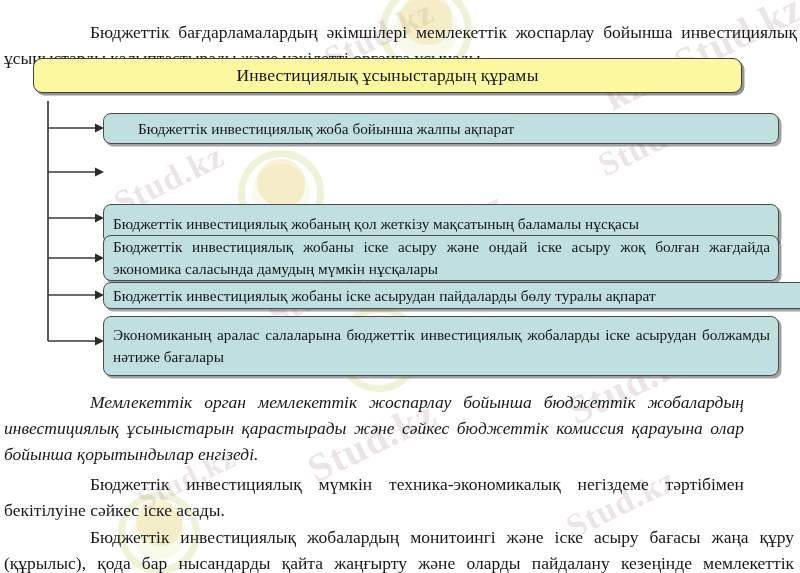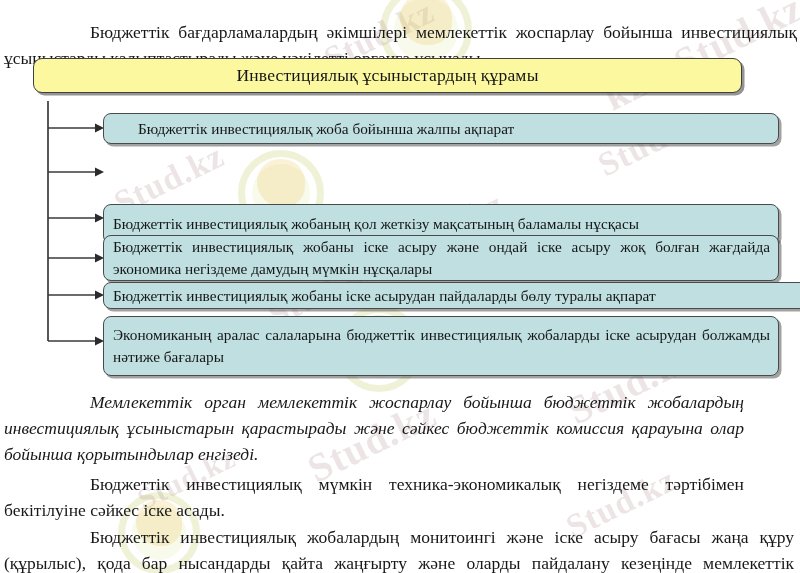--- a/index.html
+++ b/index.html
@@ -229,21 +229,21 @@
   <div class="item-box" style="top:113px; width:676px; height:31px;padding-left:34px;">
     <span>Бюджеттік инвестициялық жоба бойынша жалпы ақпарат</span>
   </div>
 
 
   <div class="item-box" style="top:204px; width:676px; height:40px;">
     <span>Бюджеттік инвестициялық жобаның қол жеткізу мақсатының баламалы нұсқасы</span>
   </div>
 
   <div class="item-box justify" style="top:235px; width:676px; height:46px;">
-    <span>Бюджеттік инвестициялық жобаны іске асыру және ондай іске асыру жоқ болған жағдайда экономика негіздеме дамудың мүмкін нұсқалары</span>
+    <span>Бюджеттік инвестициялық жобаны іске асыру және ондай іске асыру жоқ болған жағдайда экономика саласында дамудың мүмкін нұсқалары</span>
   </div>
 
   <div class="item-box" style="top:282px; width:764px; height:27px;">
     <span>Бюджеттік инвестициялық жобаны іске асырудан пайдаларды бөлу туралы ақпарат</span>
   </div>
 
   <div class="item-box justify" style="top:316px; width:676px; height:60px;">
     <span>Экономиканың аралас салаларына бюджеттік инвестициялық жобаларды іске асырудан болжамды нәтиже бағалары</span>
   </div>
 

